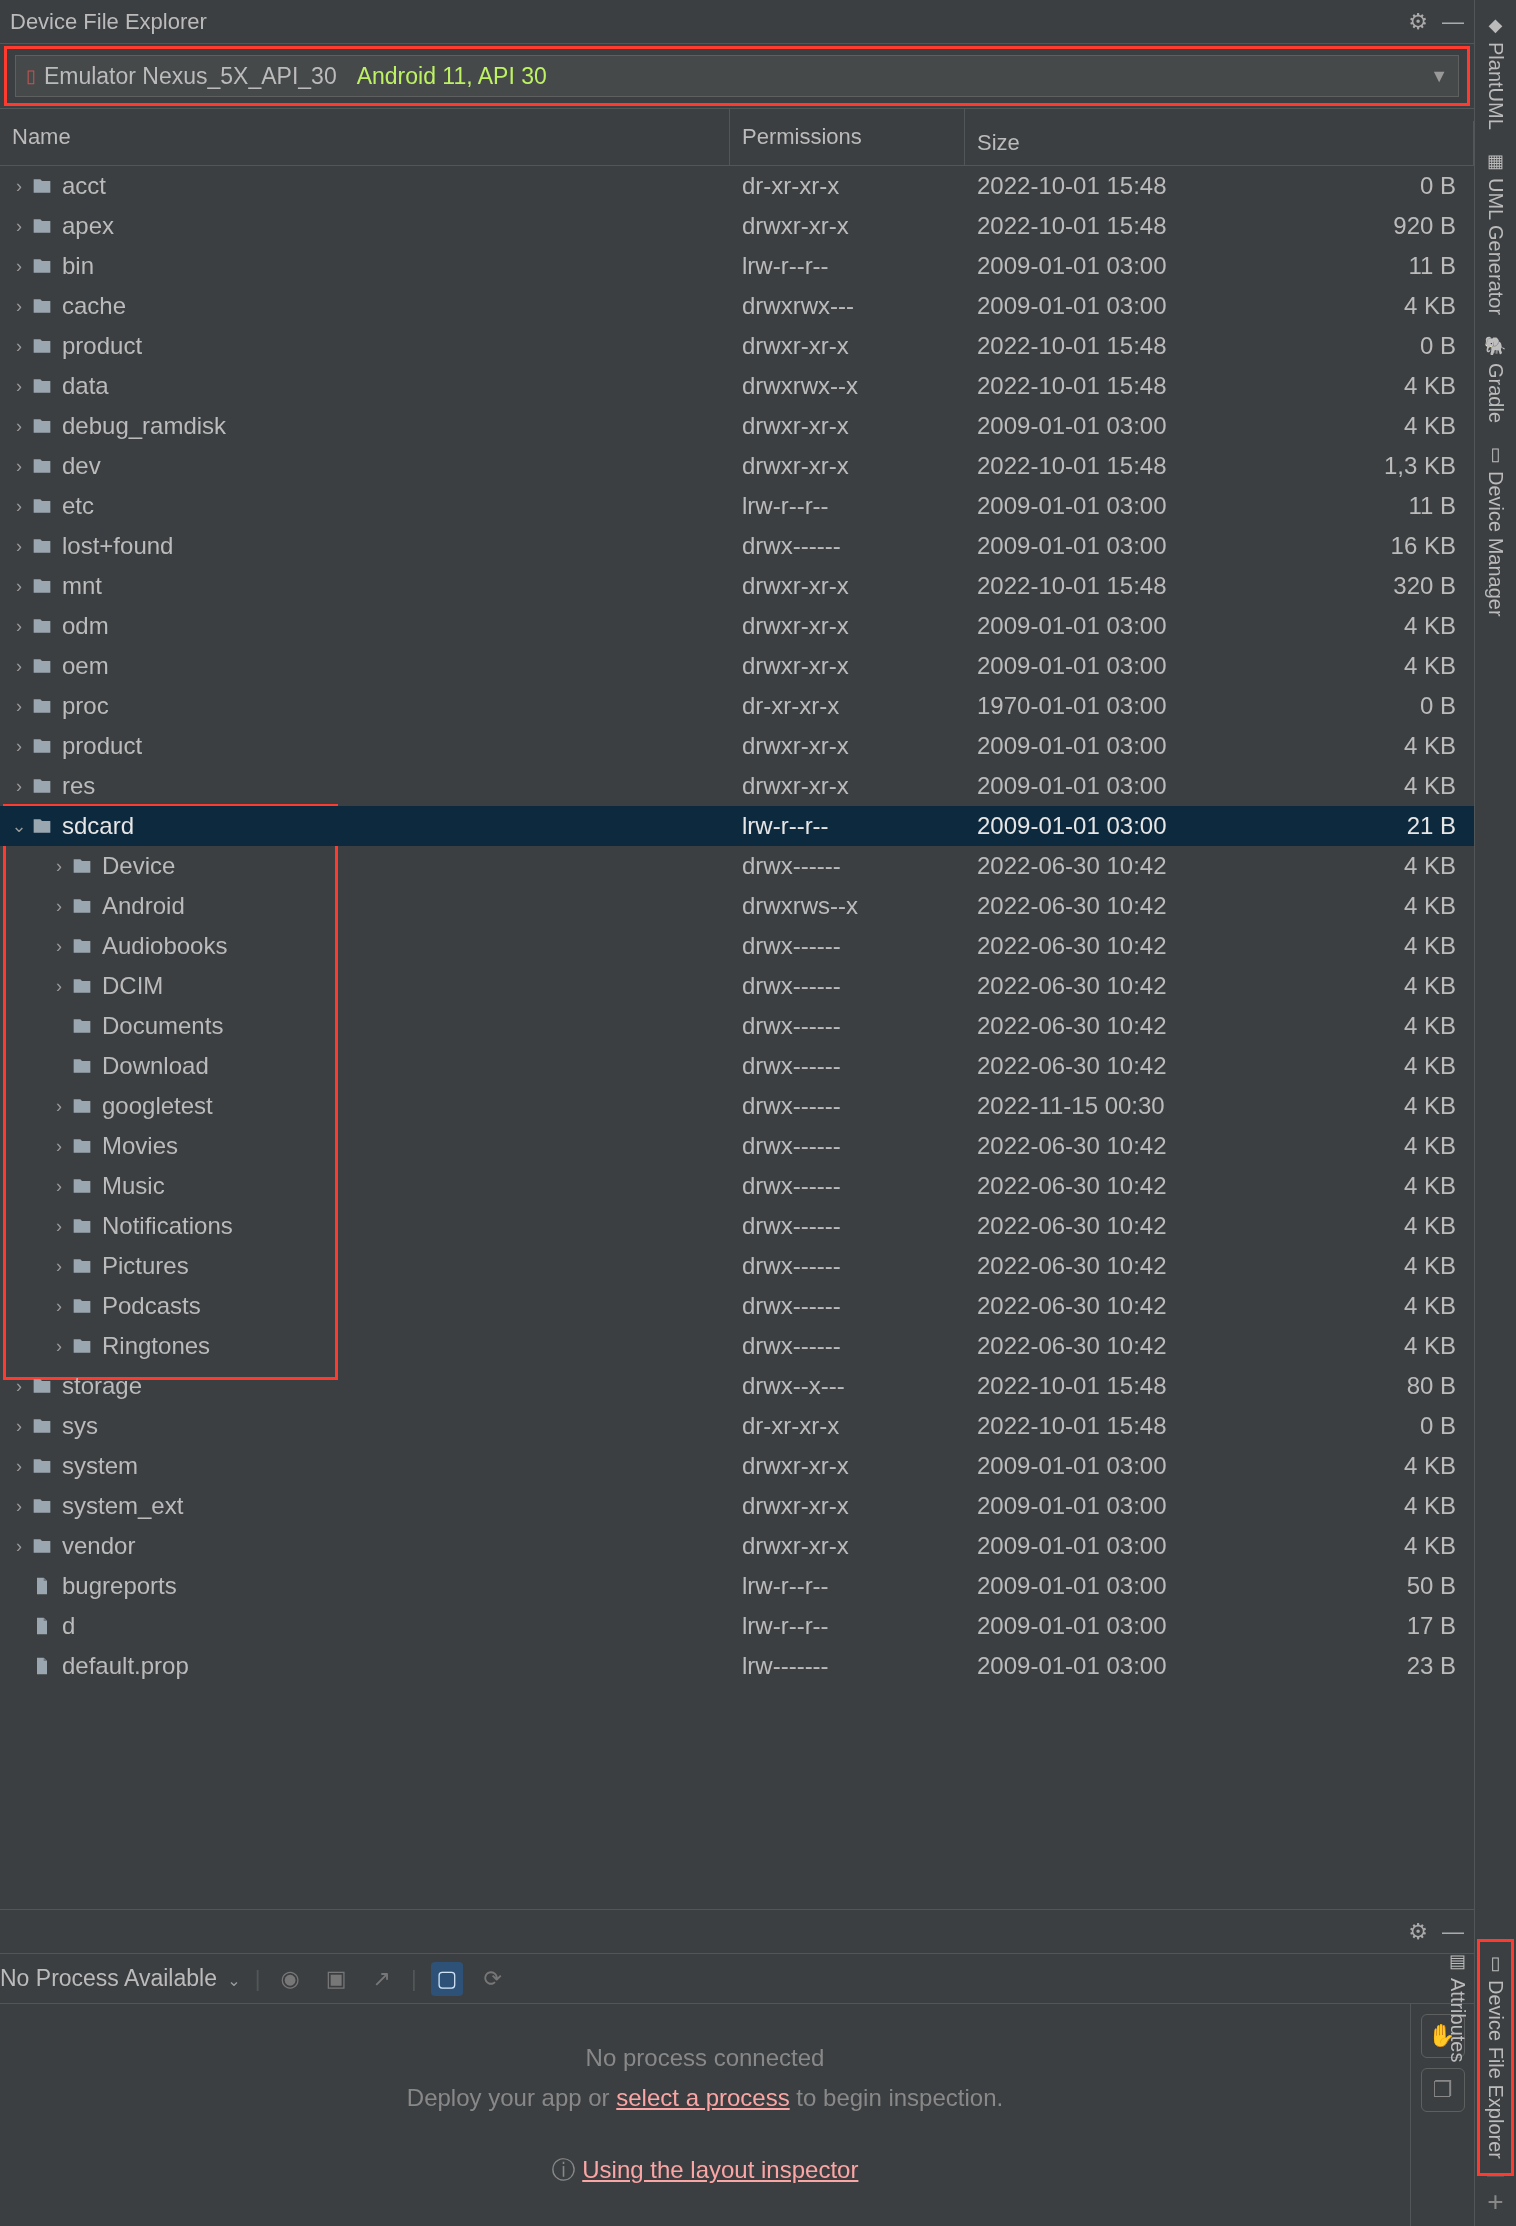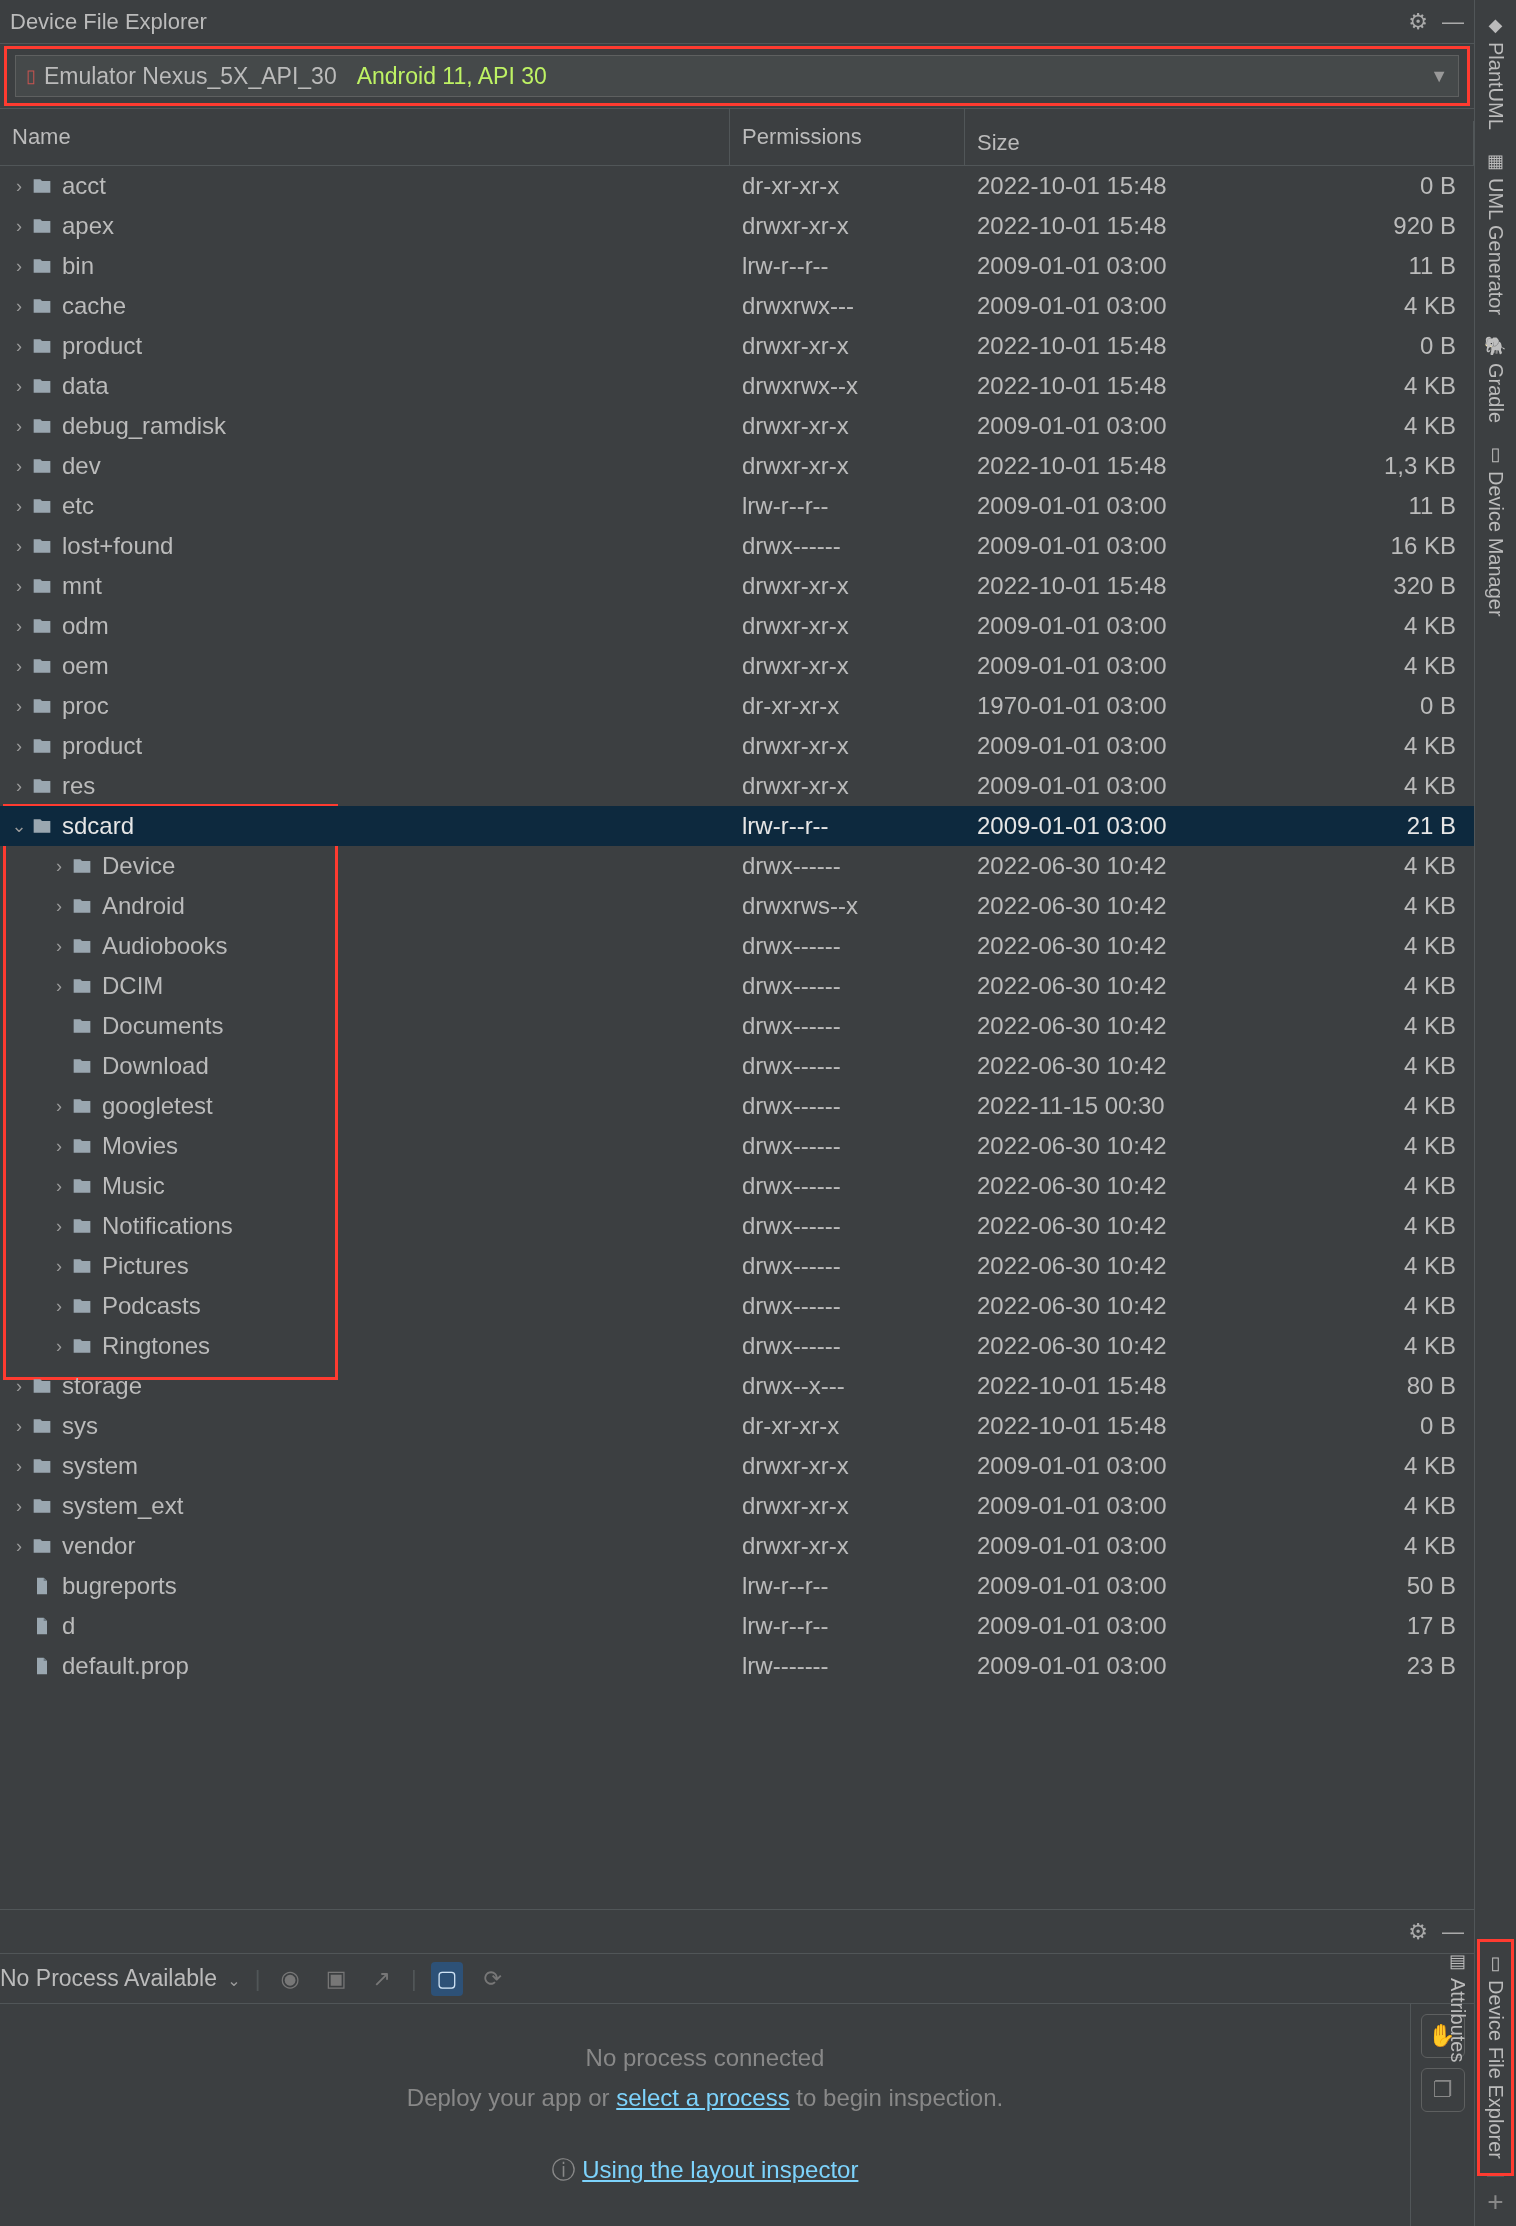--- a/index.html
+++ b/index.html
@@ -192,21 +192,21 @@
     display:flex;
     flex-direction:column;
     align-items:center;
     justify-content:center;
     text-align:center;
     color:#888;
     font-size:24px;
     gap:12px;
     padding:40px 20px;
   }
-  .bp-center a { color:#7dd3fc; text-decoration:underline; cursor:pointer; }
+  .bp-center a { color:#fca5a5; text-decoration:underline; cursor:pointer; }
   .bp-right {
     width:64px;
     border-left:1px solid #515658;
     display:flex;
     flex-direction:column;
     align-items:center;
     padding:10px 0;
     gap:10px;
   }
   .bp-right .sq {

